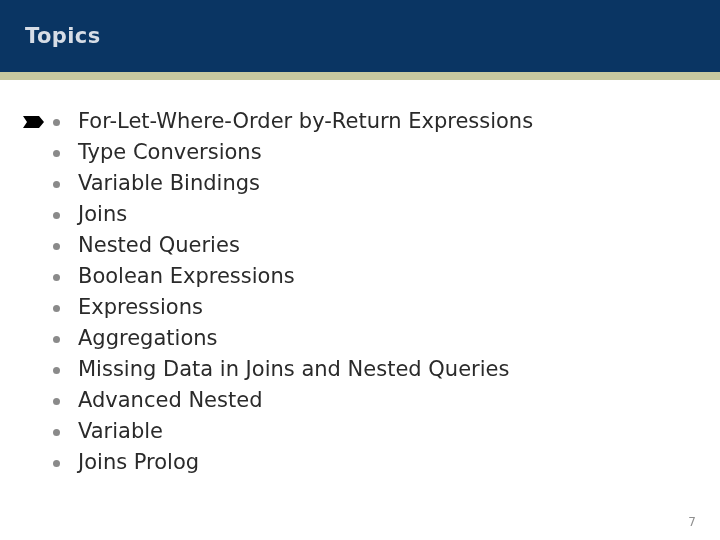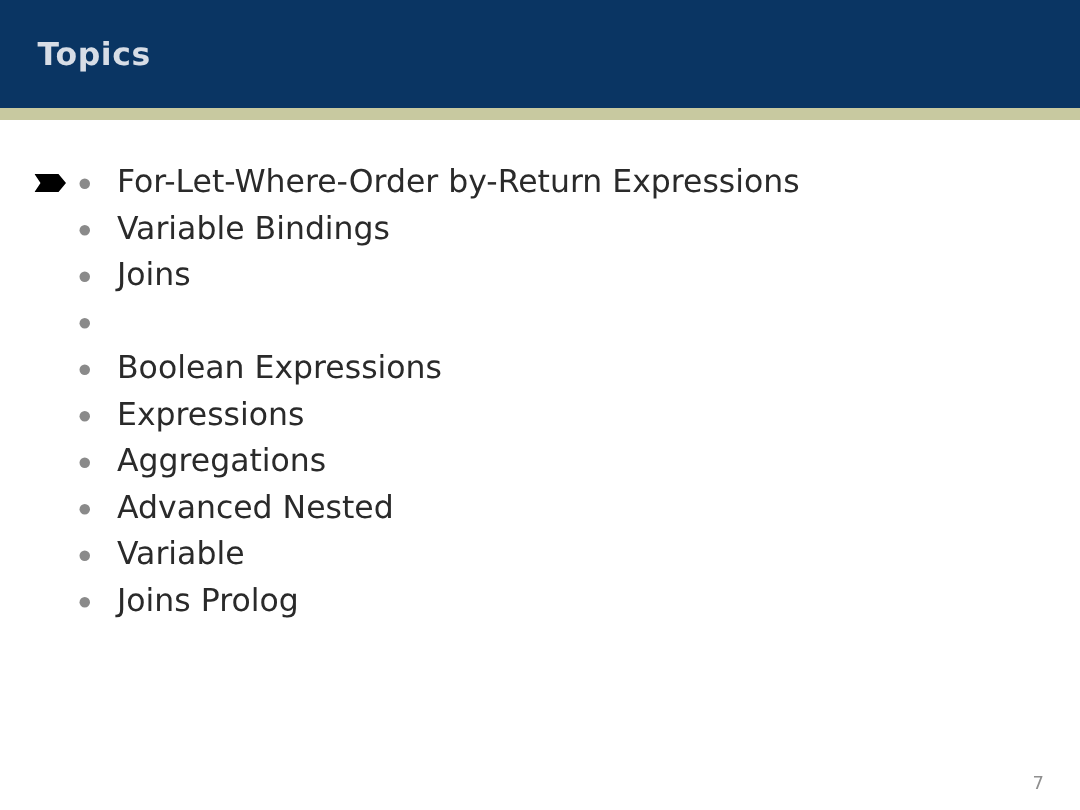--- a/index.html
+++ b/index.html
@@ -132,26 +132,28 @@
   <div class="header-band"></div>
   <div class="slide-title">Topics</div>
 
   <div class="accent-stripe"></div>
 
   <div class="content-area">
     <ul class="topic-list" id="topic-list">
         <li class="topic-item"><svg class="marker-arrow" viewBox="0 0 22 16">
             <path d="M0 2 L9 2 L13 8 L9 14 L0 14 L4 8 Z M9 2 L16 2 L21 8 L16 14 L9 14 L13 8 Z" fill="#000000"></path>
           </svg><span class="bullet-dot"></span><span class="item-label">For-Let-Where-Order by-Return Expressions</span></li>
+        <li class="topic-item"><span class="bullet-dot"></span><span class="item-label">Type Conversions</span></li>
         <li class="topic-item"><span class="bullet-dot"></span><span class="item-label">Variable Bindings</span></li>
         <li class="topic-item"><span class="bullet-dot"></span><span class="item-label">Joins</span></li>
-        <li class="topic-item"><span class="bullet-dot"></span></li>
+        <li class="topic-item"><span class="bullet-dot"></span><span class="item-label">Nested Queries</span></li>
         <li class="topic-item"><span class="bullet-dot"></span><span class="item-label">Boolean Expressions</span></li>
         <li class="topic-item"><span class="bullet-dot"></span><span class="item-label">Expressions</span></li>
         <li class="topic-item"><span class="bullet-dot"></span><span class="item-label">Aggregations</span></li>
+        <li class="topic-item"><span class="bullet-dot"></span><span class="item-label">Missing Data in Joins and Nested Queries</span></li>
         <li class="topic-item"><span class="bullet-dot"></span><span class="item-label">Advanced Nested</span></li>
         <li class="topic-item"><span class="bullet-dot"></span><span class="item-label">Variable</span></li>
         <li class="topic-item"><span class="bullet-dot"></span><span class="item-label">Joins Prolog</span></li>
       </ul>
   </div>
 
   <div class="page-number">7</div>
 
 </div>
 

